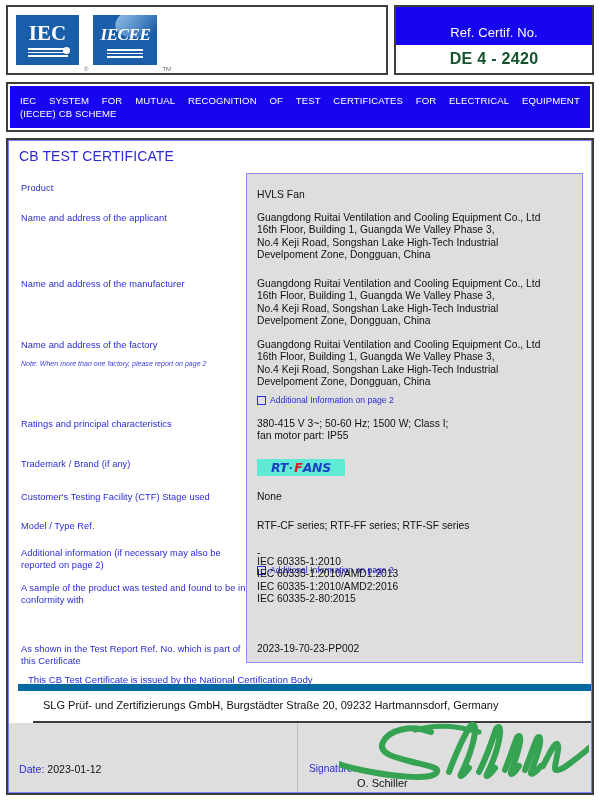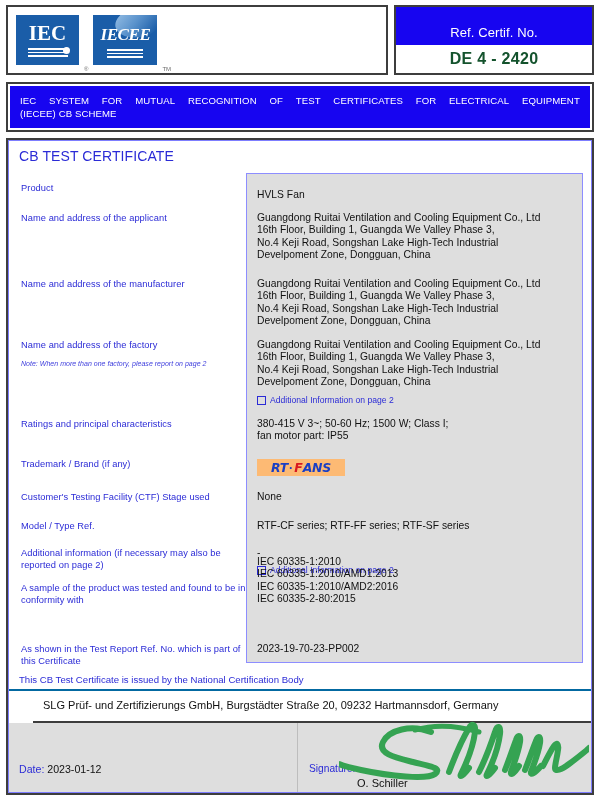--- a/index.html
+++ b/index.html
@@ -192,21 +192,21 @@
     display:inline-block;
     width:7px;height:7px;
     border:1px solid #2b2bd6;
     background:#dedede;
   }
 
   
   .brand{
     position:absolute;left:248px;
     width:88px;height:17px;
-    background:#fdba74;
+    background:#5eead4;
     display:flex;align-items:center;justify-content:center;
     overflow:hidden;
   }
   .brand .rt{
     color:#1a3fc4;font-weight:bold;font-style:italic;
     font-size:12.5px;letter-spacing:-0.3px;
     font-family:"DejaVu Sans", sans-serif;
   }
   .brand .dotsep{color:#1a3fc4;font-weight:bold;font-size:12.5px;margin:0 1px;}
   .brand .f{
@@ -216,24 +216,24 @@
     position:relative;
   }
   .brand .ans{
     color:#1a3fc4;font-weight:bold;font-style:italic;
     font-size:12.5px;letter-spacing:-0.3px;
     font-family:"DejaVu Sans", sans-serif;
   }
 
   
   .issued{
-    position:absolute;left:0;right:0;top:527px;
+    position:absolute;left:9px;right:0;top:527px;
     height:23px;
     border-top:1px solid #fff;
-    border-bottom:2px solid #0369a1;
+    border-bottom:7px solid #0369a1;
     box-sizing:border-box;
   }
   .issued span{
     position:absolute;left:10px;top:5px;
     color:#2b2bd6;font-size:9.6px;
   }
   .ncb{
     position:absolute;left:0;right:0;top:550px;height:32px;
     border-bottom:2px solid #3d3d3d;
     box-sizing:border-box;

